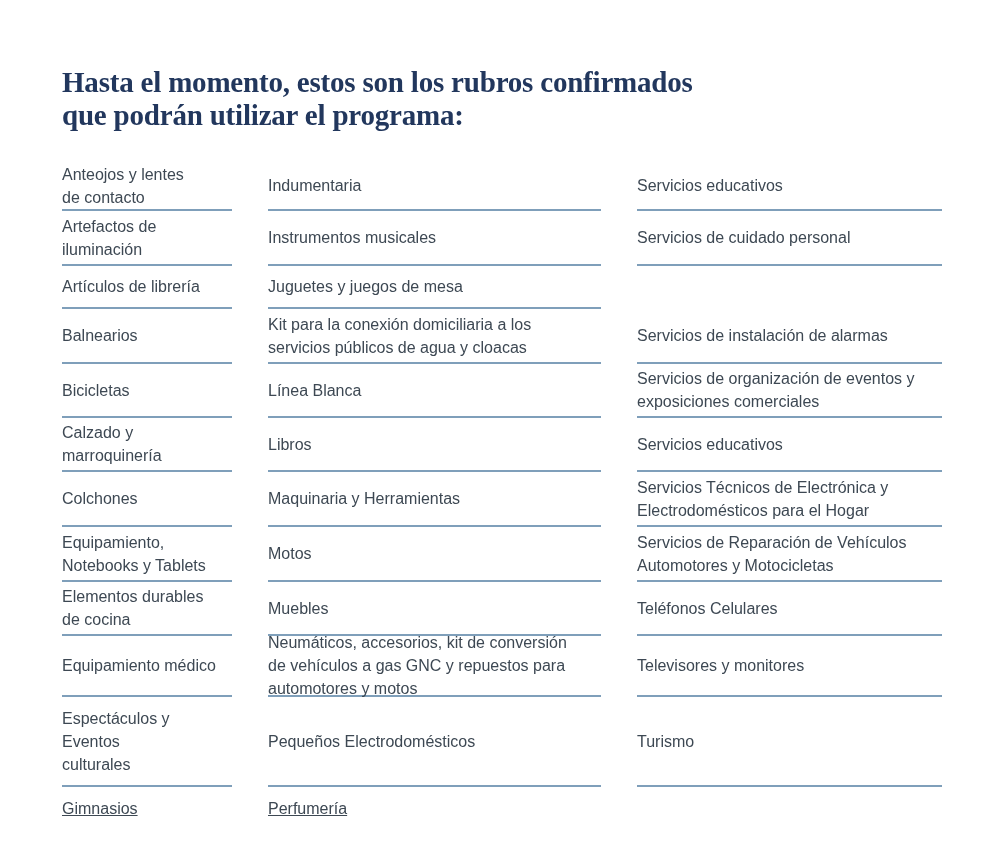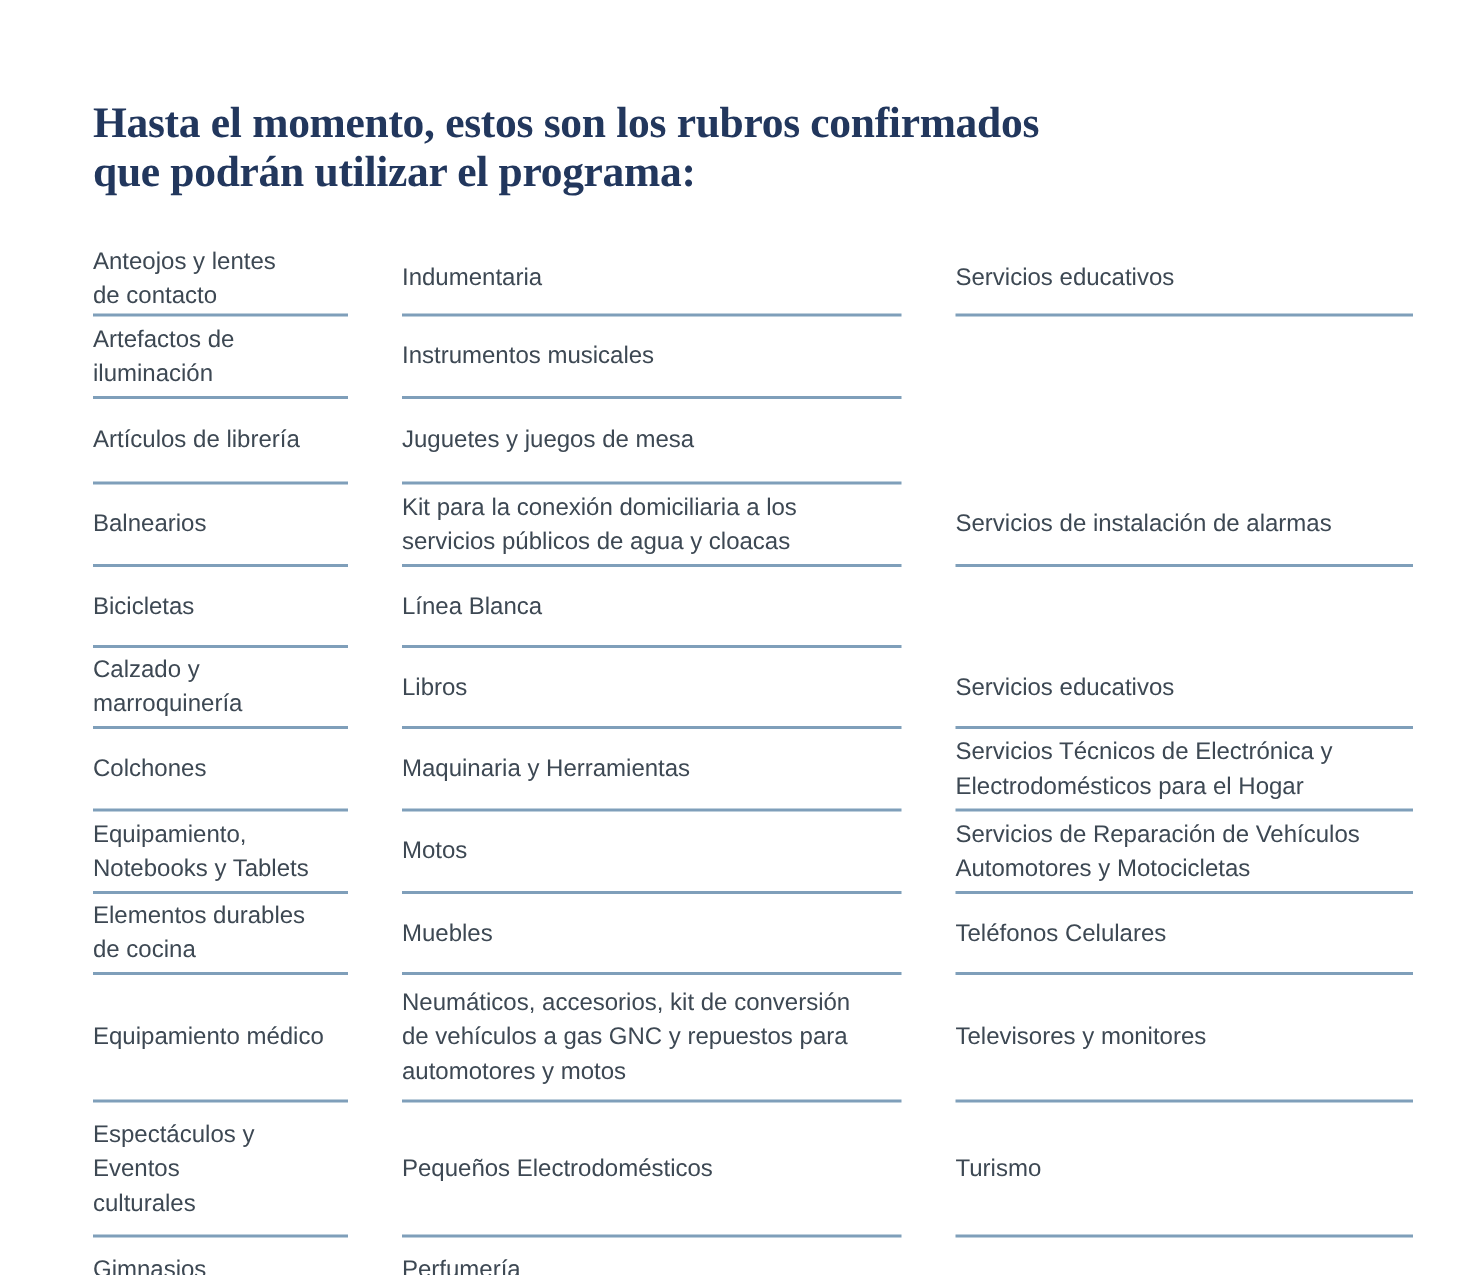--- a/index.html
+++ b/index.html
@@ -42,28 +42,28 @@
     display: flex;
     align-items: center;
     font-size: 16px;
     line-height: 23px;
     color: #3d4853;
     white-space: pre-line;
   }
   
   .row:nth-child(1)  .cell { height: 49px; }
   .row:nth-child(2)  .cell { height: 55px; }
-  .row:nth-child(3)  .cell { height: 57px; }
+  .row:nth-child(3)  .cell { height: 43px; }
   .row:nth-child(4)  .cell { height: 55px; }
   .row:nth-child(5)  .cell { height: 54px; }
   .row:nth-child(6)  .cell { height: 54px; }
   .row:nth-child(7)  .cell { height: 55px; }
   .row:nth-child(8)  .cell { height: 55px; }
   .row:nth-child(9)  .cell { height: 54px; }
-  .row:nth-child(10) .cell { height: 85px; }
+  .row:nth-child(10) .cell { height: 61px; }
   .row:nth-child(11) .cell { height: 90px; }
   .row:nth-child(12) .cell { height: 42px; border-bottom: none; text-decoration: underline; }
 </style>
 </head>
 <body>
 
 <main class="page">
   <h1 class="page-title">Hasta el momento, estos son los rubros confirmados
 que podrán utilizar el programa:</h1>
 
@@ -71,34 +71,37 @@
     <div class="row">
       <div class="cell">Anteojos y lentes
 de contacto</div>
       <div class="cell">Indumentaria</div>
       <div class="cell">Servicios educativos</div>
     </div>
     <div class="row">
       <div class="cell">Artefactos de
 iluminación</div>
       <div class="cell">Instrumentos musicales</div>
+      <div class="cell">Servicios de cuidado personal</div>
     </div>
     <div class="row">
       <div class="cell">Artículos de librería</div>
       <div class="cell">Juguetes y juegos de mesa</div>
     </div>
     <div class="row">
       <div class="cell">Balnearios</div>
       <div class="cell">Kit para la conexión domiciliaria a los
 servicios públicos de agua y cloacas</div>
       <div class="cell">Servicios de instalación de alarmas</div>
     </div>
     <div class="row">
       <div class="cell">Bicicletas</div>
       <div class="cell">Línea Blanca</div>
+      <div class="cell">Servicios de organización de eventos y
+exposiciones comerciales</div>
     </div>
     <div class="row">
       <div class="cell">Calzado y
 marroquinería</div>
       <div class="cell">Libros</div>
       <div class="cell">Servicios educativos</div>
     </div>
     <div class="row">
       <div class="cell">Colchones</div>
       <div class="cell">Maquinaria y Herramientas</div>

